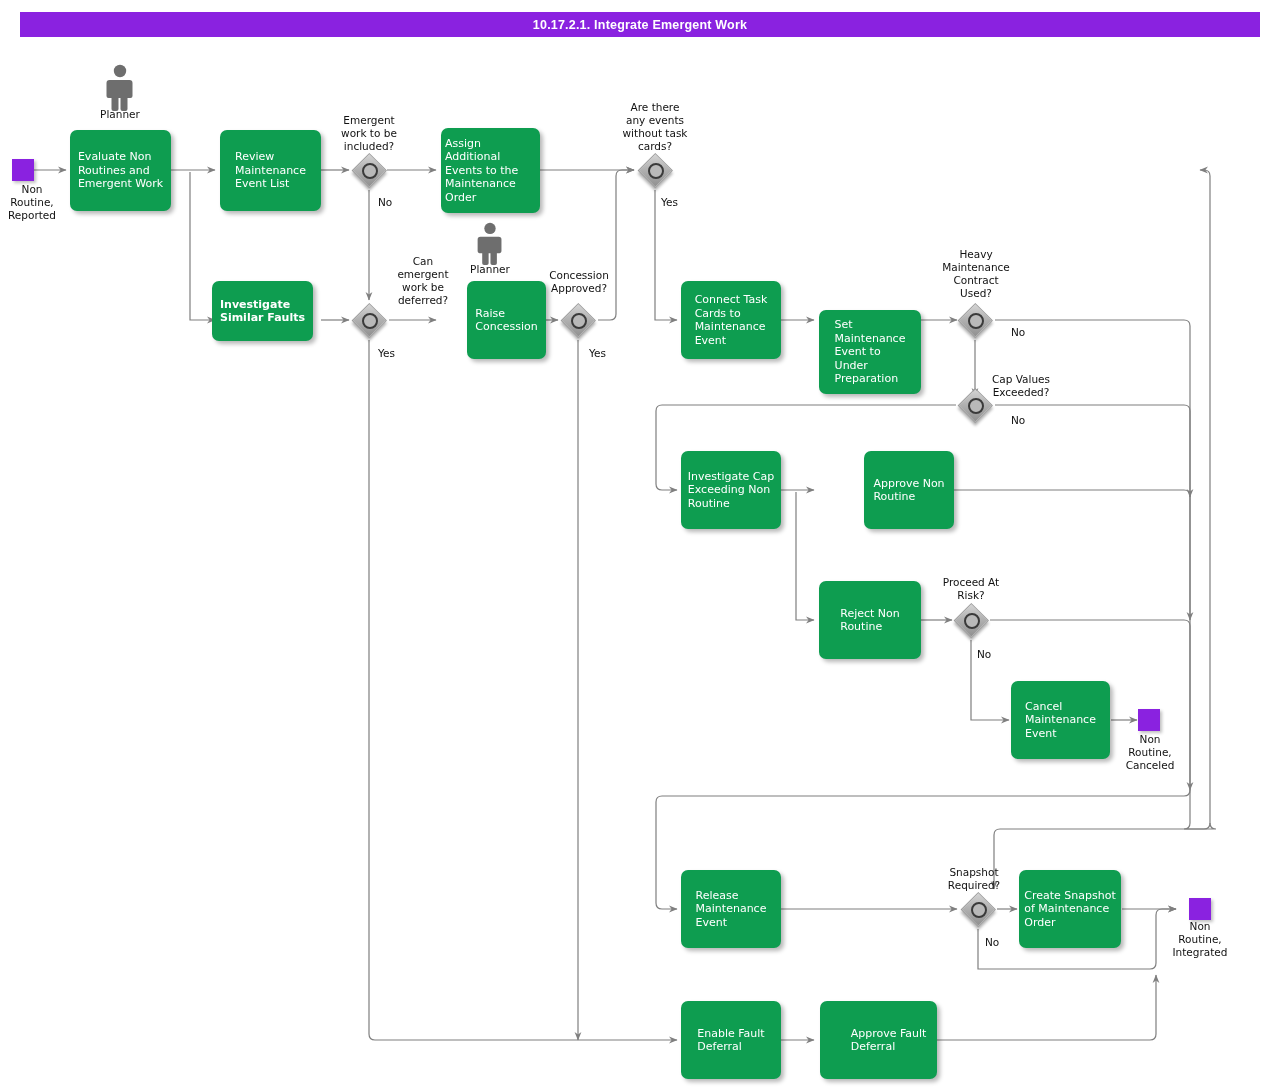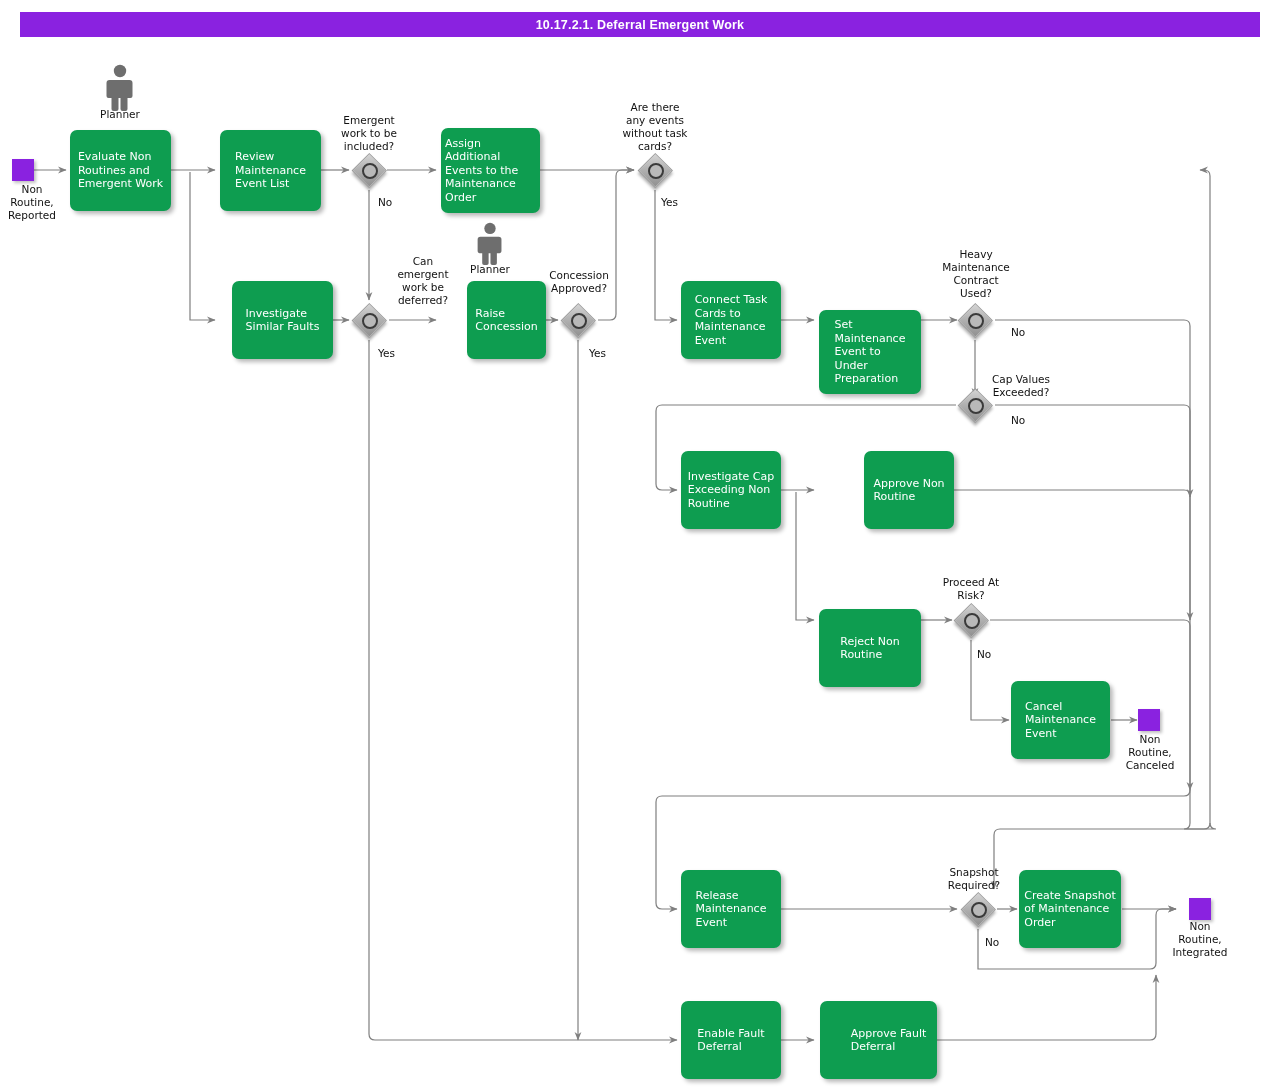--- a/index.html
+++ b/index.html
@@ -57,21 +57,21 @@
     position:absolute;left:-22px;top:44px;width:78px;text-align:center;
     font-family:"DejaVu Sans", sans-serif;font-size:10.5px;color:#111;
   }
 </style>
 </head>
 <body>
 
 <div id="page">
 
   <div id="title-bar">
-    <span>10.17.2.1. Deferral Emergent Work</span>
+    <span>10.17.2.1. Integrate Emergent Work</span>
   </div>
 
   <svg id="edges" viewBox="0 0 1280 1090">
     <defs>
       <marker id="ah" markerWidth="9" markerHeight="8" refX="8" refY="4" orient="auto" markerUnits="userSpaceOnUse">
         <path d="M0,0.6 L8.6,4 L0,7.4 L2.6,4 Z" fill="#7f7f7f"></path>
       </marker>
     </defs>
     <g fill="none" stroke="#7f7f7f" stroke-width="1.2" marker-end="url(#ah)">
 
@@ -184,21 +184,21 @@
 
   <div class="task" style="left: 220px; top: 130px; width: 101px; height: 81px; white-space: pre-line;">Review
 Maintenance
 Event List</div>
 
   <div class="task" style="left: 441px; top: 128px; width: 99px; height: 85px; white-space: pre-line;">Assign Additional
 Events to the
 Maintenance
 Order</div>
 
-  <div class="task" style="left: 232px; top: 281px; width: 101px; height: 78px; white-space: pre-line;">Investigate
+  <div class="task" style="left: 212px; top: 281px; width: 101px; height: 60px; white-space: pre-line; font-weight: bold;">Investigate
 Similar Faults</div>
 
   <div class="task" style="left: 467px; top: 281px; width: 79px; height: 78px; white-space: pre-line;">Raise
 Concession</div>
 
   <div class="task" style="left: 681px; top: 281px; width: 100px; height: 78px; white-space: pre-line;">Connect Task
 Cards to
 Maintenance
 Event</div>
 
@@ -208,21 +208,21 @@
 Under
 Preparation</div>
 
   <div class="task" style="left: 681px; top: 451px; width: 100px; height: 78px; white-space: pre-line;">Investigate Cap
 Exceeding Non
 Routine</div>
 
   <div class="task" style="left: 864px; top: 451px; width: 90px; height: 78px; white-space: pre-line;">Approve Non
 Routine</div>
 
-  <div class="task" style="left: 819px; top: 581px; width: 102px; height: 78px; white-space: pre-line; margin-top: 28px;">Reject Non
+  <div class="task" style="left: 819px; top: 581px; width: 102px; height: 78px; white-space: pre-line;">Reject Non
 Routine</div>
 
   <div class="task" style="left: 1011px; top: 681px; width: 99px; height: 78px; white-space: pre-line;">Cancel
 Maintenance
 Event</div>
 
   <div class="task" style="left: 681px; top: 870px; width: 100px; height: 78px; white-space: pre-line;">Release
 Maintenance
 Event</div>
 

